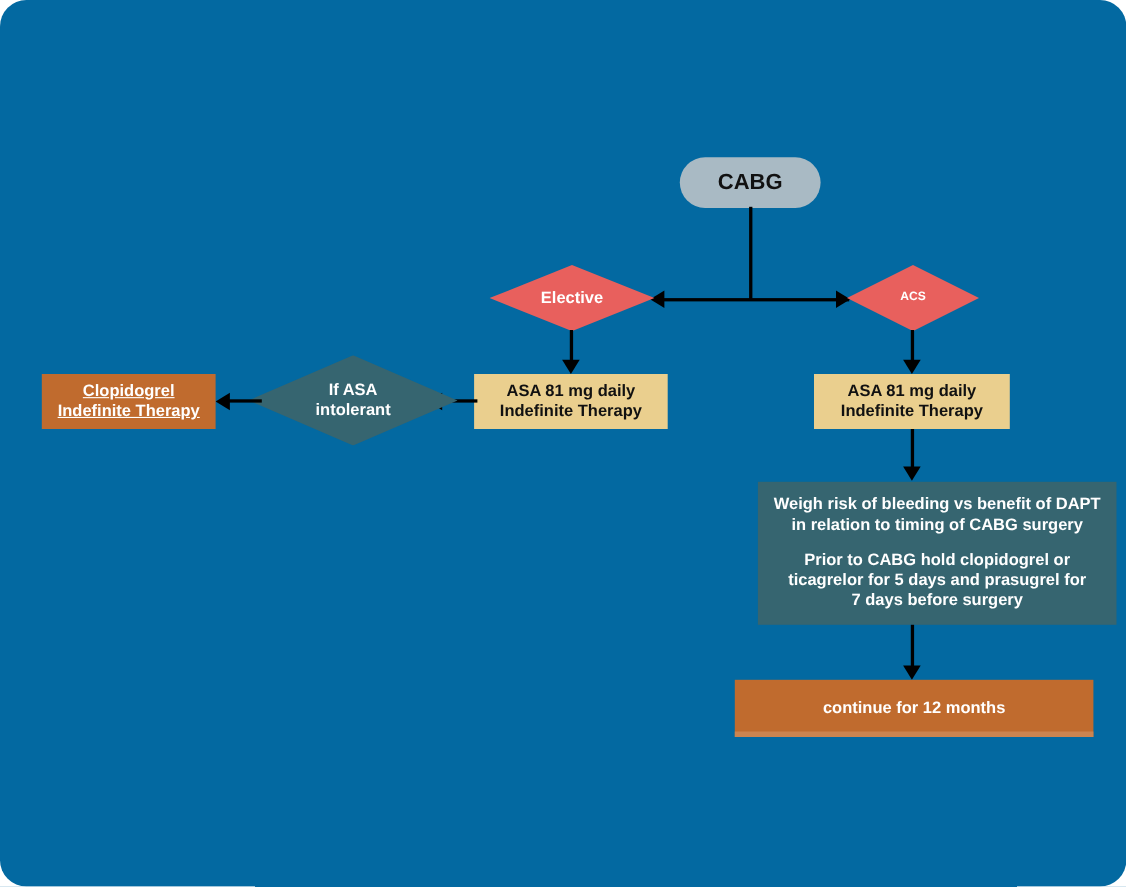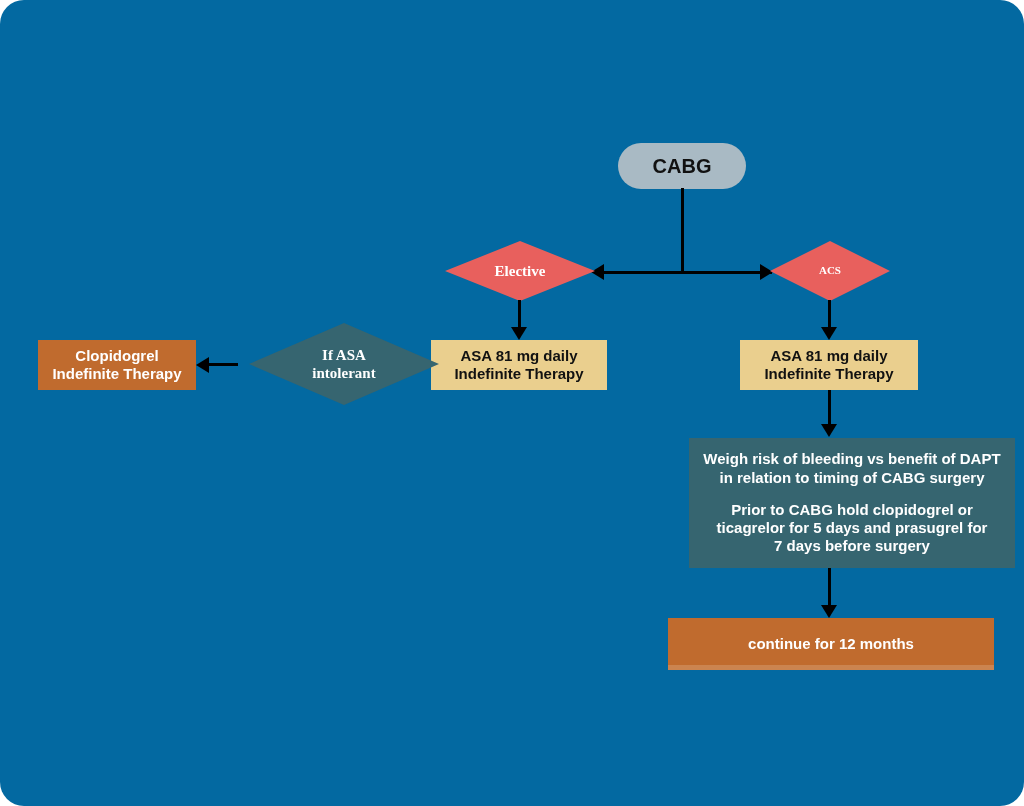--- a/index.html
+++ b/index.html
@@ -49,21 +49,20 @@
     position: absolute;
     inset: 0;
     display: flex;
     align-items: center;
     justify-content: center;
     text-align: center;
     font-weight: bold;
     color: #ffffff;
     line-height: 1.2;
     pointer-events: none;
-    font-family: Liberation Serif, serif;
   }
 
   .box {
     color: #111111;
     font-size: 15px;
     padding: 4px 6px;
   }
   .box.tan     { background: #eacf8e; }
   .box.orange  { background: #c06b2e; color: #ffffff; }
   .box.teal    { background: #366570; color: #ffffff; }
@@ -168,36 +167,36 @@
     <div>
       <div>ASA 81 mg daily</div>
       <div>Indefinite Therapy</div>
     </div>
   </div>
 
   <div class="line-h" style="left:441px; top:363px; width:-0px;"></div>
   <div class="line-h" style="left:398px; top:363px; width:36px;"></div>
   <div class="arrow left" style="left:389px; top:357px;"></div>
 
-  <div class="diamond-wrap" style="left:249px; top:323px; width:190px; height:82px;">
+  <div class="diamond-wrap" style="left:226px; top:323px; width:190px; height:82px;">
     <svg class="diamond-shape" viewBox="0 0 190 82" preserveAspectRatio="none">
       <polygon points="95,0 190,41 95,82 0,41" fill="#366570"></polygon>
     </svg>
     <div class="diamond-label" style="font-size:15px;">
       <div>
         <div>If ASA</div>
         <div>intolerant</div>
       </div>
     </div>
   </div>
 
   <div class="line-h" style="left:205px; top:363px; width:33px;"></div>
   <div class="arrow left" style="left:196px; top:357px;"></div>
 
-  <div class="node box orange" style="left:38px; top:340px; width:158px; height:50px;">
+  <div class="node box orange" style="left:38px; top:340px; width:158px; height:50px;text-decoration:underline;">
     <div>
       <div>Clopidogrel</div>
       <div>Indefinite Therapy</div>
     </div>
   </div>
 
   <div class="line-v" style="left:828px; top:390px; height:35px;"></div>
   <div class="arrow down" style="left:821px; top:424px;"></div>
 
   <div class="node box teal" style="left:668px; top:438px; width:326px; height:130px; font-size:15px;margin-left:21px;">

